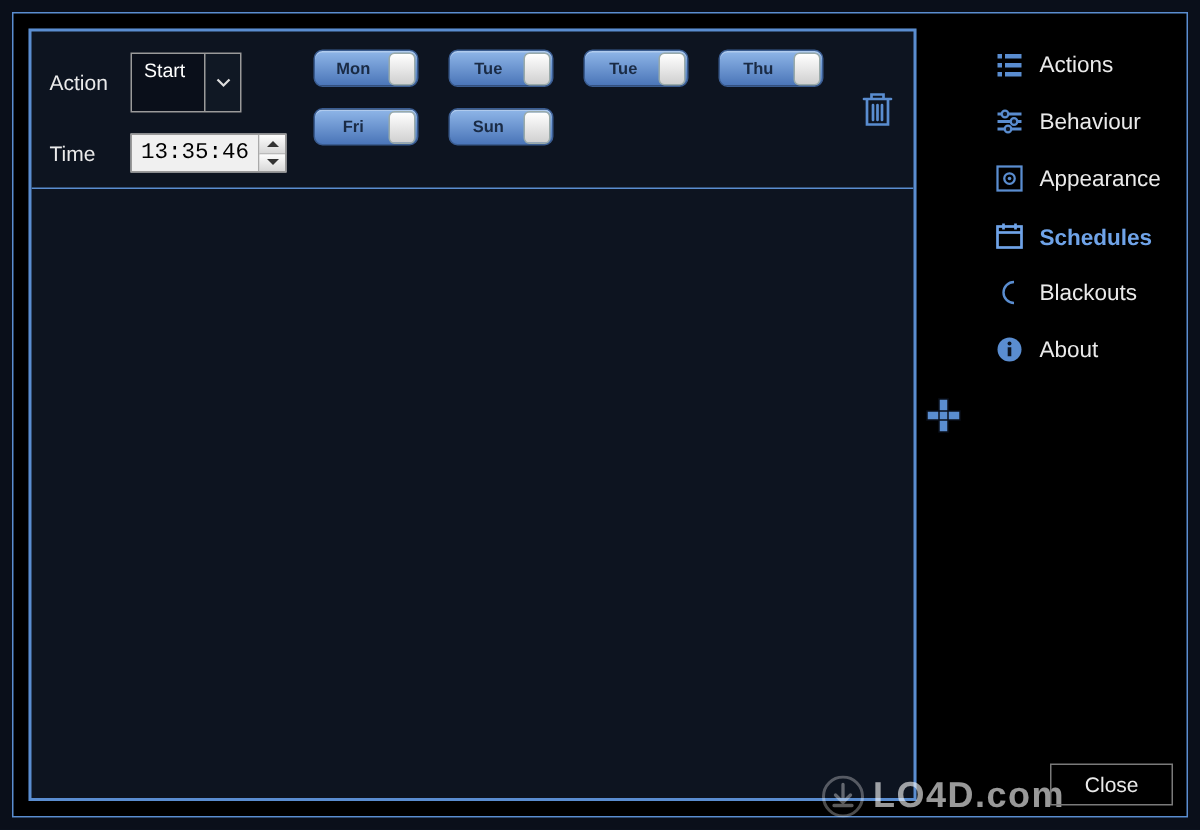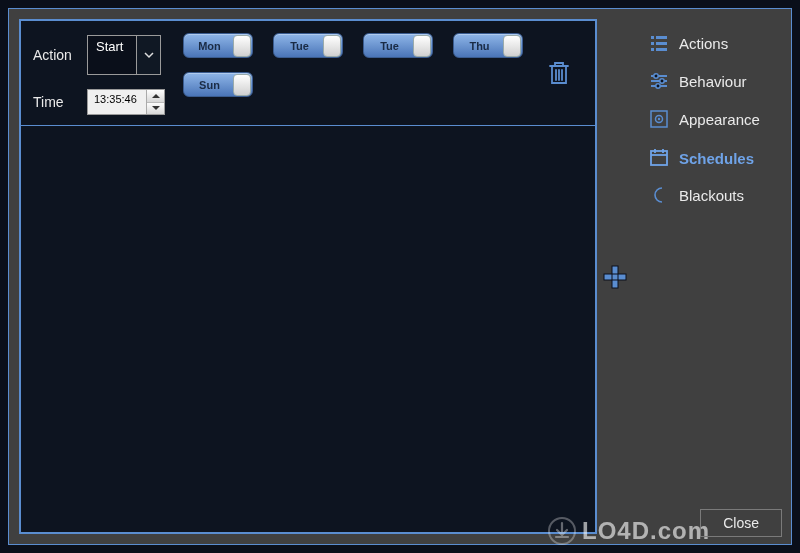--- a/index.html
+++ b/index.html
@@ -10,21 +10,21 @@
     font-family: "Segoe UI", Arial, sans-serif;
     font-size: 14px;
     color: #e0e0e0;
     overflow: hidden;
     position: relative;
   }
   .app {
     position: absolute;
     top: 8px; left: 8px; right: 8px; bottom: 8px;
     border: 1px solid #5a8dd0;
-    background: #404040;
+    background: #000000;
     display: flex;
   }
   .main-col {
     flex: 1;
     display: flex;
     align-items: stretch;
     padding: 10px 6px 10px 10px;
   }
   .panel {
     flex: 1;
@@ -80,23 +80,24 @@
   .time-wrap {
     display: flex;
     align-items: stretch;
     border: 1px solid #9a9a9a;
     background: #e8e8e8;
     height: 26px;
   }
   .time-wrap .time-val {
     padding: 3px 6px;
     color: #000;
-    font-size: 11px;
+    font-size: 15px;
     min-width: 58px;
     background: #f0f0f0;
+    font-family: Liberation Mono, monospace;
   }
   .spinner {
     width: 18px;
     display: flex;
     flex-direction: column;
     border-left: 1px solid #aaa;
   }
   .spinner .sp {
     flex:1;
     display:flex;
@@ -266,20 +267,24 @@
               <span class="lbl">Tue</span>
               <span class="knob"></span>
             </div>
             <div class="day-toggle">
               <span class="lbl">Thu</span>
               <span class="knob"></span>
             </div>
           </div>
           <div class="days-row">
             <div class="day-toggle">
+              <span class="lbl">Fri</span>
+              <span class="knob"></span>
+            </div>
+            <div class="day-toggle">
               <span class="lbl">Sun</span>
               <span class="knob"></span>
             </div>
           </div>
         </div>
 
         <div class="trash-col">
           <div>
             <svg width="24" height="26" viewBox="0 0 24 26">
               <path d="M3 6 L21 6 M8 6 L8 3 L16 3 L16 6 M5 6 L5 23 L19 23 L19 6 M9 10 L9 20 M12 10 L12 20 M15 10 L15 20" stroke="#5a8dd0" stroke-width="1.8" fill="none" stroke-linecap="round"></path>
@@ -352,20 +357,30 @@
       <span>Schedules</span>
     </div>
     <div class="nav-item">
       <span class="icon">
         <svg width="18" height="18" viewBox="0 0 18 18">
             <path d="M12 2 A7 7 0 1 0 12 16 A5.5 5.5 0 1 1 12 2 Z" fill="none" stroke="#5a8dd0" stroke-width="1.6"></path>
           </svg>
       </span>
       <span>Blackouts</span>
     </div>
+    <div class="nav-item">
+      <span class="icon">
+        <svg width="18" height="18" viewBox="0 0 18 18">
+            <circle cx="9" cy="9" r="8" fill="#5a8dd0"></circle>
+            <circle cx="9" cy="5" r="1.3" fill="#0d1420"></circle>
+            <rect x="7.8" y="7.5" width="2.4" height="6" fill="#0d1420"></rect>
+          </svg>
+      </span>
+      <span>About</span>
+    </div>
   </div>
 
 </div>
 
 <div class="watermark">
   <svg width="28" height="28" viewBox="0 0 28 28">
     <circle cx="14" cy="14" r="13" fill="none" stroke="rgba(255,255,255,0.5)" stroke-width="2"></circle>
     <path d="M14 6 L14 17 M9 13 L14 18 L19 13 M8 20 L20 20" stroke="rgba(255,255,255,0.6)" stroke-width="2.2" fill="none" stroke-linecap="round"></path>
   </svg>
   <span>LO4D.com</span>

